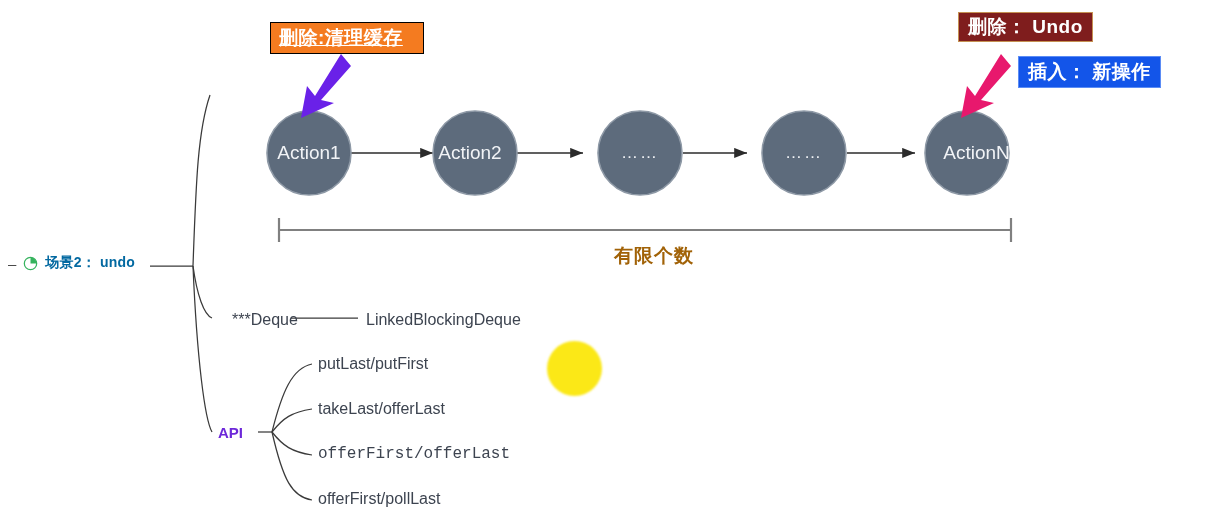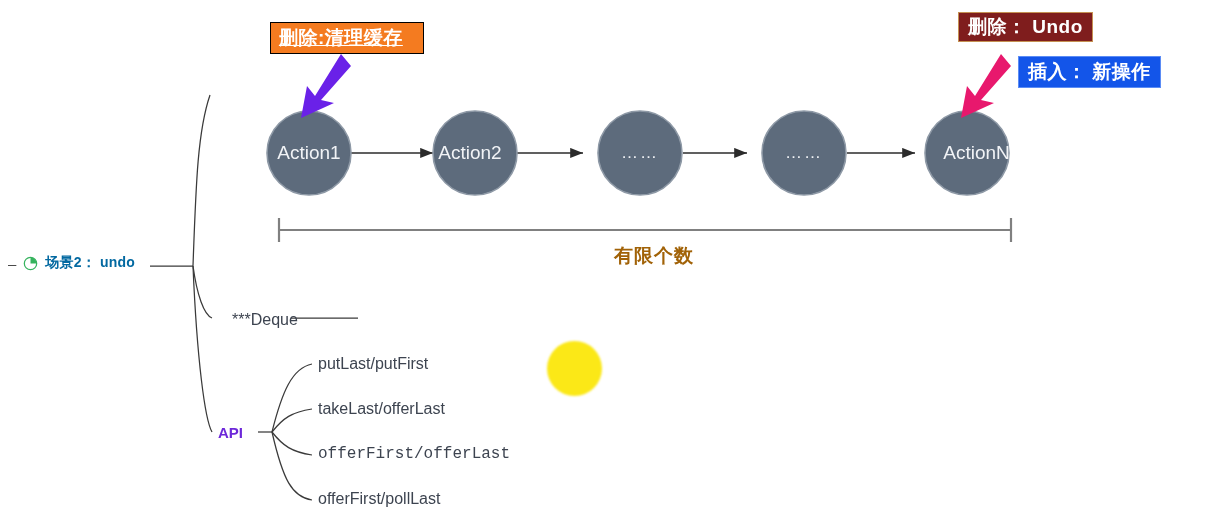--- a/index.html
+++ b/index.html
@@ -193,20 +193,21 @@
   <div class="root-node">
     <span class="root-dash">–</span>
     <svg class="pie-icon" viewBox="0 0 16 16" xmlns="http://www.w3.org/2000/svg">
       <circle cx="8" cy="8" r="6.6" fill="none" stroke="#35b35d" stroke-width="1.3"></circle>
       <path d="M8 8 L8 1.6 A6.4 6.4 0 0 1 14.4 8 Z" fill="#35b35d"></path>
     </svg>
     <span class="root-label">场景2： undo</span>
   </div>
 
   <div class="branch-label deque-label">***Deque</div>
+  <div class="branch-label lbd-label">LinkedBlockingDeque</div>
   <div class="branch-label bold api-label">API</div>
 
   <div class="branch-label api-1">putLast/putFirst</div>
   <div class="branch-label api-2">takeLast/offerLast</div>
   <div class="branch-label api-3">offerFirst/offerLast</div>
   <div class="branch-label api-4">offerFirst/pollLast</div>
 
   <svg class="chain-svg" viewBox="0 0 790 120" xmlns="http://www.w3.org/2000/svg">
     <defs>
       <marker id="chainArrow" markerWidth="9" markerHeight="9" refX="8" refY="3.2" orient="auto">

